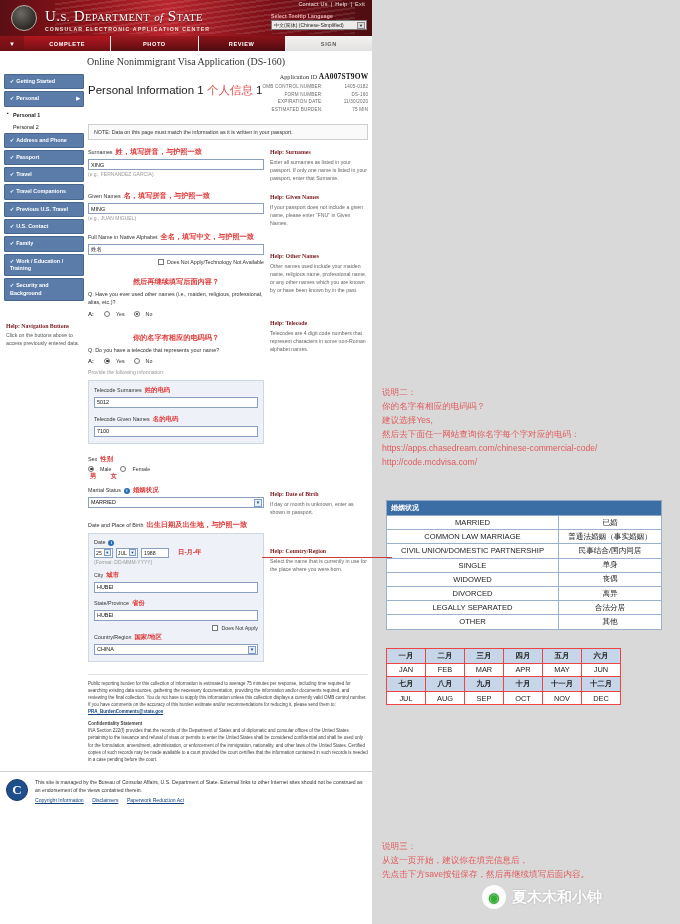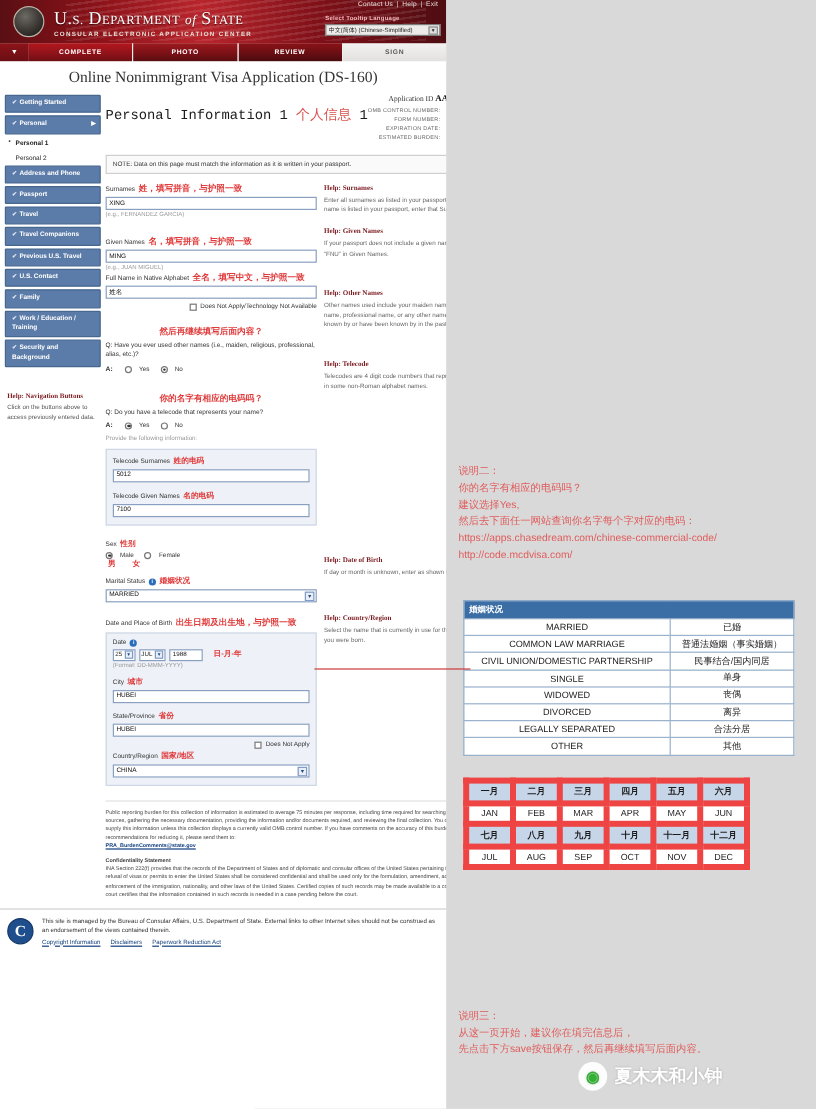--- a/index.html
+++ b/index.html
@@ -43,21 +43,21 @@
   .tabs { display:flex; height:15px; align-items:stretch; background:#e5e4e2; }
   .tab { flex:1; display:flex; align-items:center; justify-content:center; font-size:5.6px; font-weight:bold;
       letter-spacing:.6px; color:#fff; border-right:1px solid #efeeec; }
   .tab.t-complete { background:linear-gradient(180deg,#b3161d 0%,#90131a 55%,#6d0f14 100%); }
   .tab.t-photo    { background:linear-gradient(180deg,#9c1a1f 0%,#7c1116 55%,#590d11 100%); }
   .tab.t-review   { background:linear-gradient(180deg,#8a1217 0%,#6a0f14 55%,#4a0b0e 100%); }
   .tab.t-sign     { background:linear-gradient(180deg,#f3f2f0 0%,#e2e1df 100%); color:#5b5b5b; border-right:none; }
   .tab-arrow { width:24px; background:linear-gradient(180deg,#8d1319 0%,#6a0f14 100%);
       display:flex; align-items:center; justify-content:center; color:#fff; font-size:6px; }
 
-  .subttl { text-align:center; font-family:"Liberation Serif", serif; font-size:13px; color:#333;
+  .subttl { text-align:center; font-family:"Liberation Serif", serif; font-size:10px; color:#333;
       padding:5px 0 3px 0; background:#fff; }
 
   
   .body-wrap { display:flex; padding:0 6px 0 4px; }
   .sidebar { width:80px; flex:0 0 80px; padding-top:4px; }
   .snav { background:#5b7ba8; color:#fff; font-size:5.4px; font-weight:bold; padding:3px 3px 3px 5px;
       margin-bottom:2px; border:1px solid #476punkt; border-radius:1px; position:relative;
       border:1px solid #47678f; line-height:1.35; }
   .snav .ck { color:#dfe8f5; margin-right:2px; font-size:5px; }
   .snav .car { position:absolute; right:3px; top:3px; font-size:5px; }
@@ -65,21 +65,21 @@
   .sub-item.cur { font-weight:bold; }
   .sub-item.cur:before { content:"\25AA"; position:absolute; left:3px; top:1px; font-size:5px; }
   .help-nav { margin-top:18px; padding:4px 3px 4px 2px; }
   .help-nav .hh { font-family:"Liberation Serif", serif; font-weight:bold; font-size:5.8px; color:#7b1b20; }
   .help-nav .hb { font-size:5.2px; color:#555; line-height:1.5; margin-top:3px; }
 
   .content { flex:1; padding:2px 0 0 4px; }
   .appid { text-align:right; font-family:"Liberation Serif", serif; font-size:6.2px; color:#333; }
   .appid b { font-size:7.4px; color:#111; letter-spacing:.2px; }
   .ptitle-row { display:flex; align-items:flex-start; justify-content:space-between; margin-top:2px; }
-  .ptitle { font-family:Liberation Mono, monospace; font-size:11.5px; color:#1b1b1b; white-space:nowrap; }
+  .ptitle { font-family:Liberation Sans, sans-serif; font-size:11.5px; color:#1b1b1b; white-space:nowrap; }
   .ptitle .cn { color:#d9534f; }
   .meta { font-size:4.6px; color:#6b6b6b; line-height:1.65; text-align:right; white-space:nowrap; letter-spacing:.2px; }
   .meta i { font-style:normal; display:inline-block; min-width:44px; text-align:right; }
   .note { margin-top:11px; border:1px solid #cfcfcf; background:#fafafa; padding:4px 5px; font-size:5.3px; color:#333; }
 
   .form-row { display:flex; margin-top:7px; }
   .fields { width:176px; flex:0 0 176px; }
   .helps { flex:1; padding-left:6px; }
   .help-blk { margin-bottom:11px; }
   .help-blk .hh { font-family:"Liberation Serif", serif; font-weight:bold; font-size:5.9px; color:#7b1b20; }
@@ -142,21 +142,21 @@
 
   
   #anno { position:absolute; left:372px; top:0; width:308px; height:924px; background:#d9d9d9; }
   .an { position:absolute; color:#e05c5c; font-size:8.6px; line-height:1.62; white-space:pre-line; font-weight:500; }
 
   .tblA { position:absolute; left:14px; top:500px; width:276px; border-collapse:collapse; font-size:7.6px; }
   .tblA th { background:#3a6ea5; color:#fff; font-size:7px; text-align:left; padding:2px 4px; border:1px solid #8ea9c8; font-weight:bold; }
   .tblA td { border:1px solid #9ab2cd; text-align:center; padding:1.6px 2px; background:#fff; color:#1b1b1b; }
 
   .tblM { position:absolute; left:14px; top:648px; border-collapse:collapse; font-size:7.4px; }
-  .tblM td { border:5px solid #ef4444; width:39px; text-align:center; padding:1.8px 0; color:#1b1b1b; background:#fff; }
+  .tblM td { border:1px solid #ef4444; width:39px; text-align:center; padding:1.8px 0; color:#1b1b1b; background:#fff; }
   .tblM tr.cn td { background:#c6d5e8; font-weight:bold; }
 
   .wm { position:absolute; left:110px; top:885px; display:flex; align-items:center; gap:6px;
         color:#ffffff; font-size:15px; font-weight:bold; text-shadow:0 0 2px rgba(0,0,0,.25); opacity:.95; }
   .wm .wc { width:24px; height:24px; border-radius:50%; background:#fff; color:#2aae2a; display:flex;
         align-items:center; justify-content:center; font-size:13px; }
 
   .connector { position:absolute; left:262px; top:556px; width:126px; height:1px; background:#cc3b3b; }
 </style>
 </head>
@@ -255,21 +255,21 @@
 
           <div style="margin-top:14px">
             <div class="lbl">
                 <span>Given Names</span>
                 <span class="cn-red">名，填写拼音，与护照一致</span>
               </div>
             <div class="inp">MING</div>
             <div class="hint">(e.g., JUAN MIGUEL)</div>
           </div>
 
-          <div style="margin-top:0">
+          <div style="margin-top:11px">
             <div class="lbl" style="white-space:nowrap">
                 <span>Full Name in Native Alphabet</span>
                 <span class="cn-red">全名，填写中文，与护照一致</span>
               </div>
             <div class="inp">姓名</div>
             <div class="chk-row">
               <span class="chk"></span>
               <span class="chk-lab">Does Not Apply/Technology Not Available</span>
             </div>
           </div>

